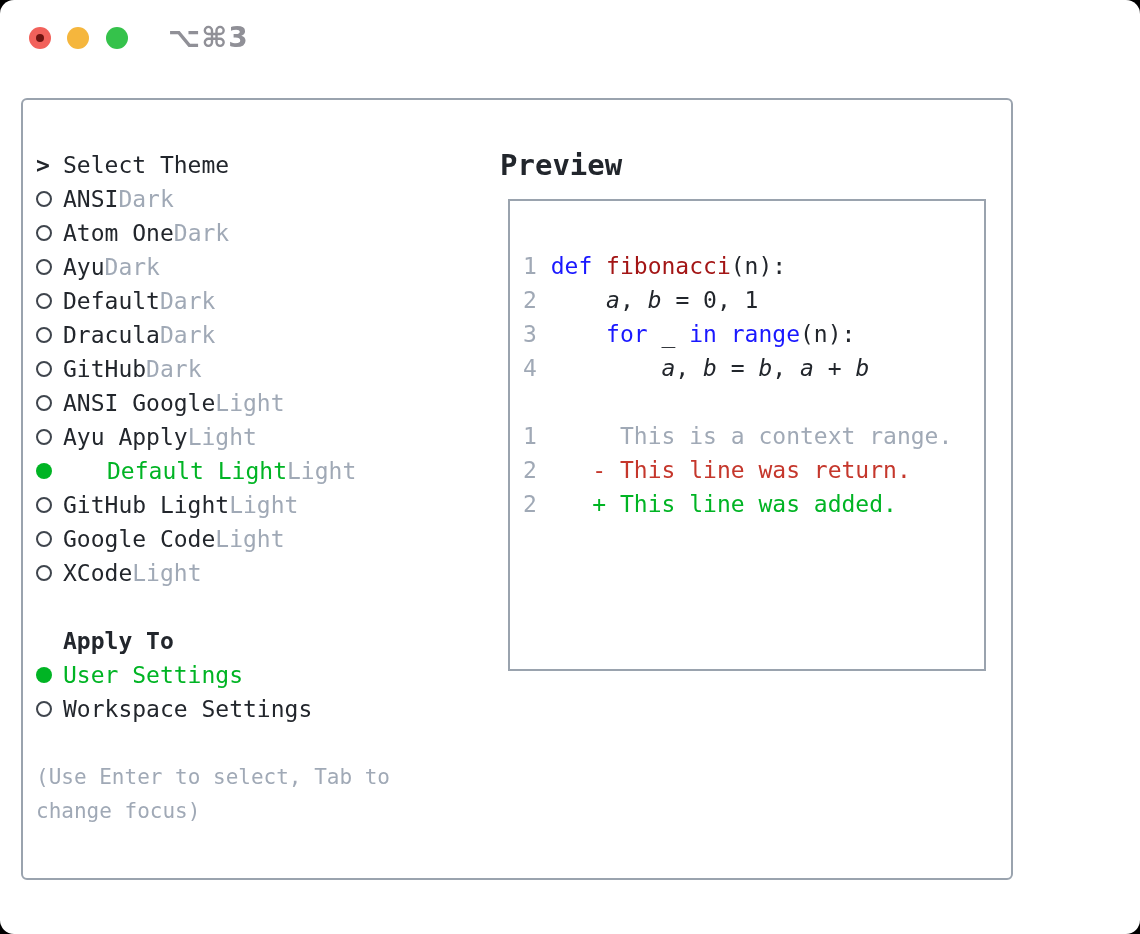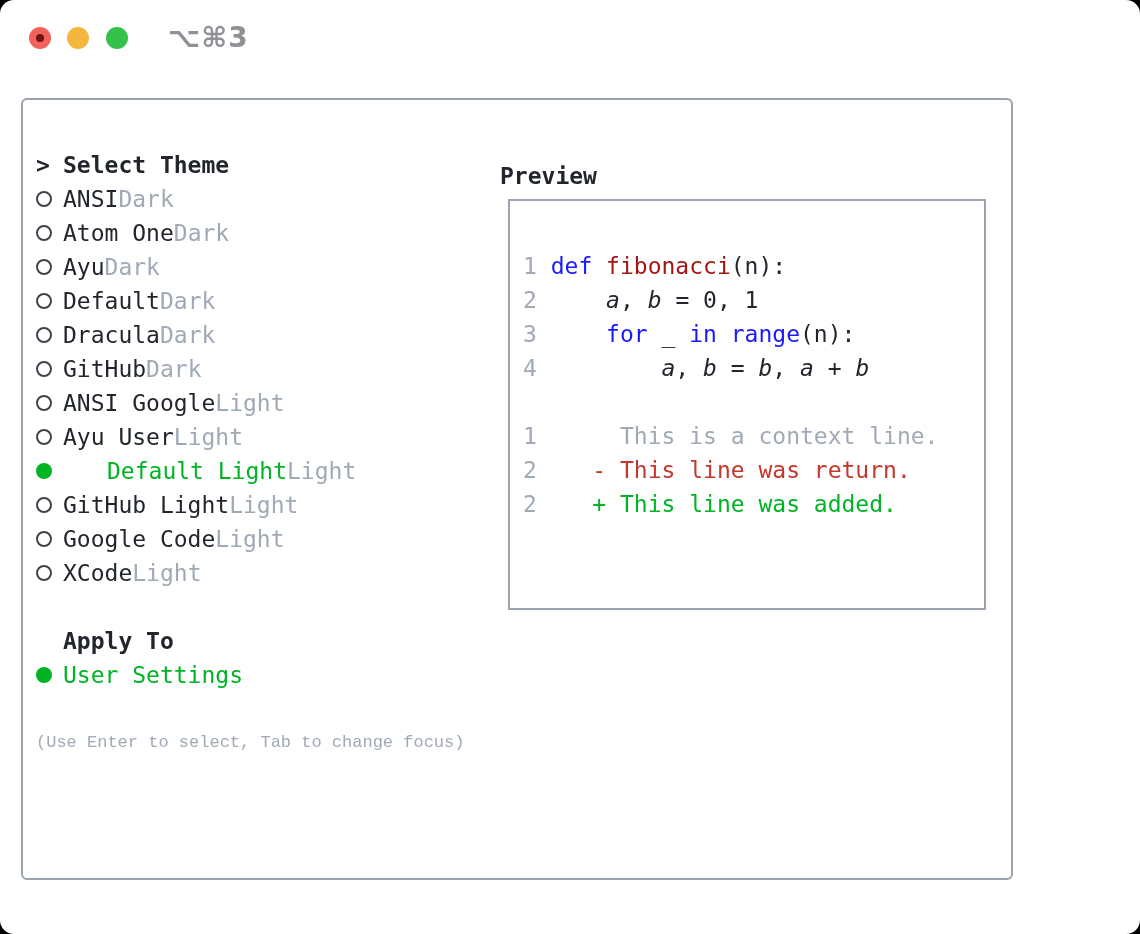--- a/index.html
+++ b/index.html
@@ -30,34 +30,34 @@
     border:2px solid var(--border,#9aa3ae);border-radius:6px;
     box-sizing:border-box;background:#fff;
   }
   .leftcol{position:absolute;left:13px;top:48px;width:450px;font-size:23px;}
   .row{display:flex;align-items:center;height:34px;white-space:pre;}
   .row .marker{display:flex;align-items:center;width:27px;flex:0 0 27px;}
   .radio{box-sizing:border-box;width:16px;height:16px;border-radius:50%;
     border:2px solid #3f454d;background:transparent;}
   .radio.on{border:none;background:var(--green,#00b424);}
   .prompt{font-weight:bold;color:var(--text,#22262c);}
-  .section-title{font-weight:bold;}
+  .section-title{font-weight:normal;}
   .apply-title{font-weight:bold;}
   .theme-row .name{color:var(--text,#22262c);text-align:center;}
   .theme-row.selected .name{color:var(--green,#00b424);margin-left:44px;}
   .variant{color:var(--gray,#a0a9b6);}
   .apply-row .name{color:var(--text,#22262c);}
   .apply-row.selected .name{color:var(--green,#00b424);text-align:right;}
   .spacer{height:34px;}
-  .help{width:436px;color:var(--gray,#a0a9b6);line-height:34px;font-size:17px;font-family:Liberation Mono, monospace;}
+  .help{width:436px;color:var(--gray,#a0a9b6);line-height:34px;font-size:21px;}
   
   .preview-title{position:absolute;left:477px;top:48px;height:34px;line-height:34px;
-    font-size:23px;font-weight:bold;margin-top:11px;}
+    font-size:29px;font-weight:bold;}
   .preview-box{
-    position:absolute;left:485px;top:99px;width:478px;height:411px;
+    position:absolute;left:485px;top:99px;width:478px;height:472px;
     border:2px solid var(--border,#9aa3ae);box-sizing:border-box;
     padding:48px 6px 0 13px;overflow:hidden;background:#fff;
   }
   .cline{height:34px;line-height:34px;font-size:23px;white-space:pre;}
   .ln{color:var(--gray,#a0a9b6);}
   .kw{color:var(--kw,#1a18ff);}
   .fn{color:var(--fn,#a31515);}
   .pl{color:var(--text,#22262c);}
   .id{color:var(--text,#22262c);font-style:italic;}
   .ctx{color:var(--gray,#a0a9b6);}
@@ -85,52 +85,53 @@
       </div>
 
       <div>
           <div class="row theme-row"><span class="marker"><span class="radio"></span></span><span class="name">ANSI</span> <span class="variant">Dark</span></div>
           <div class="row theme-row"><span class="marker"><span class="radio"></span></span><span class="name">Atom One</span> <span class="variant">Dark</span></div>
           <div class="row theme-row"><span class="marker"><span class="radio"></span></span><span class="name">Ayu</span> <span class="variant">Dark</span></div>
           <div class="row theme-row"><span class="marker"><span class="radio"></span></span><span class="name">Default</span> <span class="variant">Dark</span></div>
           <div class="row theme-row"><span class="marker"><span class="radio"></span></span><span class="name">Dracula</span> <span class="variant">Dark</span></div>
           <div class="row theme-row"><span class="marker"><span class="radio"></span></span><span class="name">GitHub</span> <span class="variant">Dark</span></div>
           <div class="row theme-row"><span class="marker"><span class="radio"></span></span><span class="name">ANSI Google</span> <span class="variant">Light</span></div>
-          <div class="row theme-row"><span class="marker"><span class="radio"></span></span><span class="name">Ayu User</span> <span class="variant">Light</span></div>
+          <div class="row theme-row"><span class="marker"><span class="radio"></span></span><span class="name">Ayu Apply</span> <span class="variant">Light</span></div>
           <div class="row theme-row selected"><span class="marker"><span class="radio on"></span></span><span class="name">Default Light</span> <span class="variant">Light</span></div>
           <div class="row theme-row"><span class="marker"><span class="radio"></span></span><span class="name">GitHub Light</span> <span class="variant">Light</span></div>
           <div class="row theme-row"><span class="marker"><span class="radio"></span></span><span class="name">Google Code</span> <span class="variant">Light</span></div>
           <div class="row theme-row"><span class="marker"><span class="radio"></span></span><span class="name">XCode</span> <span class="variant">Light</span></div>
         </div>
 
       <div class="spacer"></div>
 
       <div class="row">
         <span class="marker"></span>
         <span class="apply-title">Apply To</span>
       </div>
 
       <div>
           <div class="row apply-row selected"><span class="marker"><span class="radio on"></span></span><span class="name">User Settings</span></div>
+          <div class="row apply-row"><span class="marker"><span class="radio"></span></span><span class="name">Workspace Settings</span></div>
         </div>
 
       <div class="spacer"></div>
 
       <div class="help">(Use Enter to select, Tab to change focus)</div>
     </div>
 
     <div class="preview-title">Preview</div>
 
     <div class="preview-box">
       <div>
           <div class="cline"><span class="ln">1</span><span class="pl"> </span><span class="kw">def </span><span class="fn">fibonacci</span><span class="pl">(n):</span></div>
           <div class="cline"><span class="ln">2</span><span class="pl"> </span><span class="pl">    </span><span class="id">a</span><span class="pl">, </span><span class="id">b</span><span class="pl"> = 0, 1</span></div>
           <div class="cline"><span class="ln">3</span><span class="pl"> </span><span class="pl">    </span><span class="kw">for</span><span class="pl"> _ </span><span class="kw">in</span><span class="pl"> </span><span class="kw">range</span><span class="pl">(n):</span></div>
           <div class="cline"><span class="ln">4</span><span class="pl"> </span><span class="pl">        </span><span class="id">a</span><span class="pl">, </span><span class="id">b</span><span class="pl"> = </span><span class="id">b</span><span class="pl">, </span><span class="id">a</span><span class="pl"> + </span><span class="id">b</span></div>
           <div class="cline"></div>
-          <div class="cline"><span class="ln">1</span><span class="pl">    </span><span class="ctx"> </span><span class="pl"> </span><span class="ctx">This is a context line.</span></div>
+          <div class="cline"><span class="ln">1</span><span class="pl">    </span><span class="ctx"> </span><span class="pl"> </span><span class="ctx">This is a context range.</span></div>
           <div class="cline"><span class="ln">2</span><span class="pl">    </span><span class="del">-</span><span class="pl"> </span><span class="del">This line was return.</span></div>
           <div class="cline"><span class="ln">2</span><span class="pl">    </span><span class="add">+</span><span class="pl"> </span><span class="add">This line was added.</span></div>
         </div>
     </div>
 
   </div>
 </div>
 
 </body></html>

